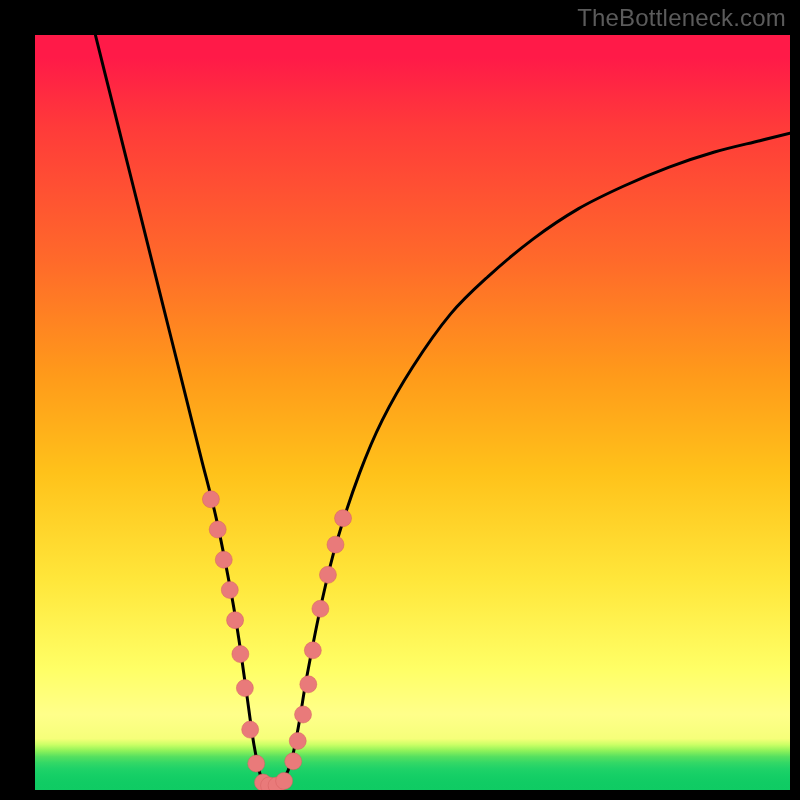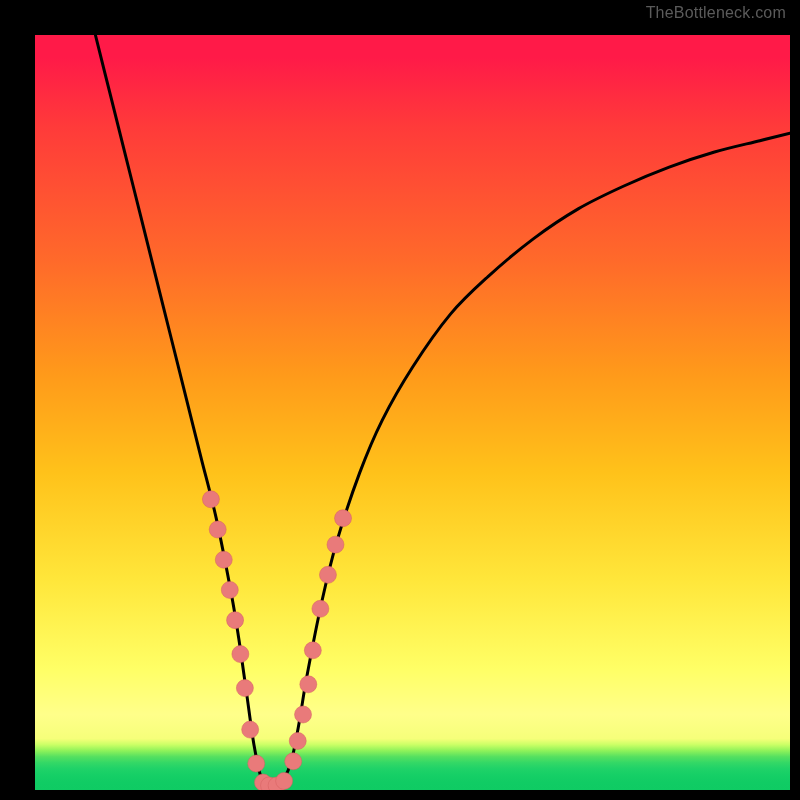--- a/index.html
+++ b/index.html
@@ -45,21 +45,21 @@
       #16cf66 98.0%,
       #10cc64 99.0%,
       #0fcb63 100%
     );
   }
   .watermark {
     position: absolute;
     top: 4px;
     right: 14px;
     color: #5b5b5b;
-    font-size: 16px;
+    font-size: 24px;
     letter-spacing: 0.2px;
     font-weight: 500;
     margin-left: 17px;
   }
   svg.curve {
     position: absolute;
     left: 0;
     top: 0;
     width: 755px;
     height: 755px;

